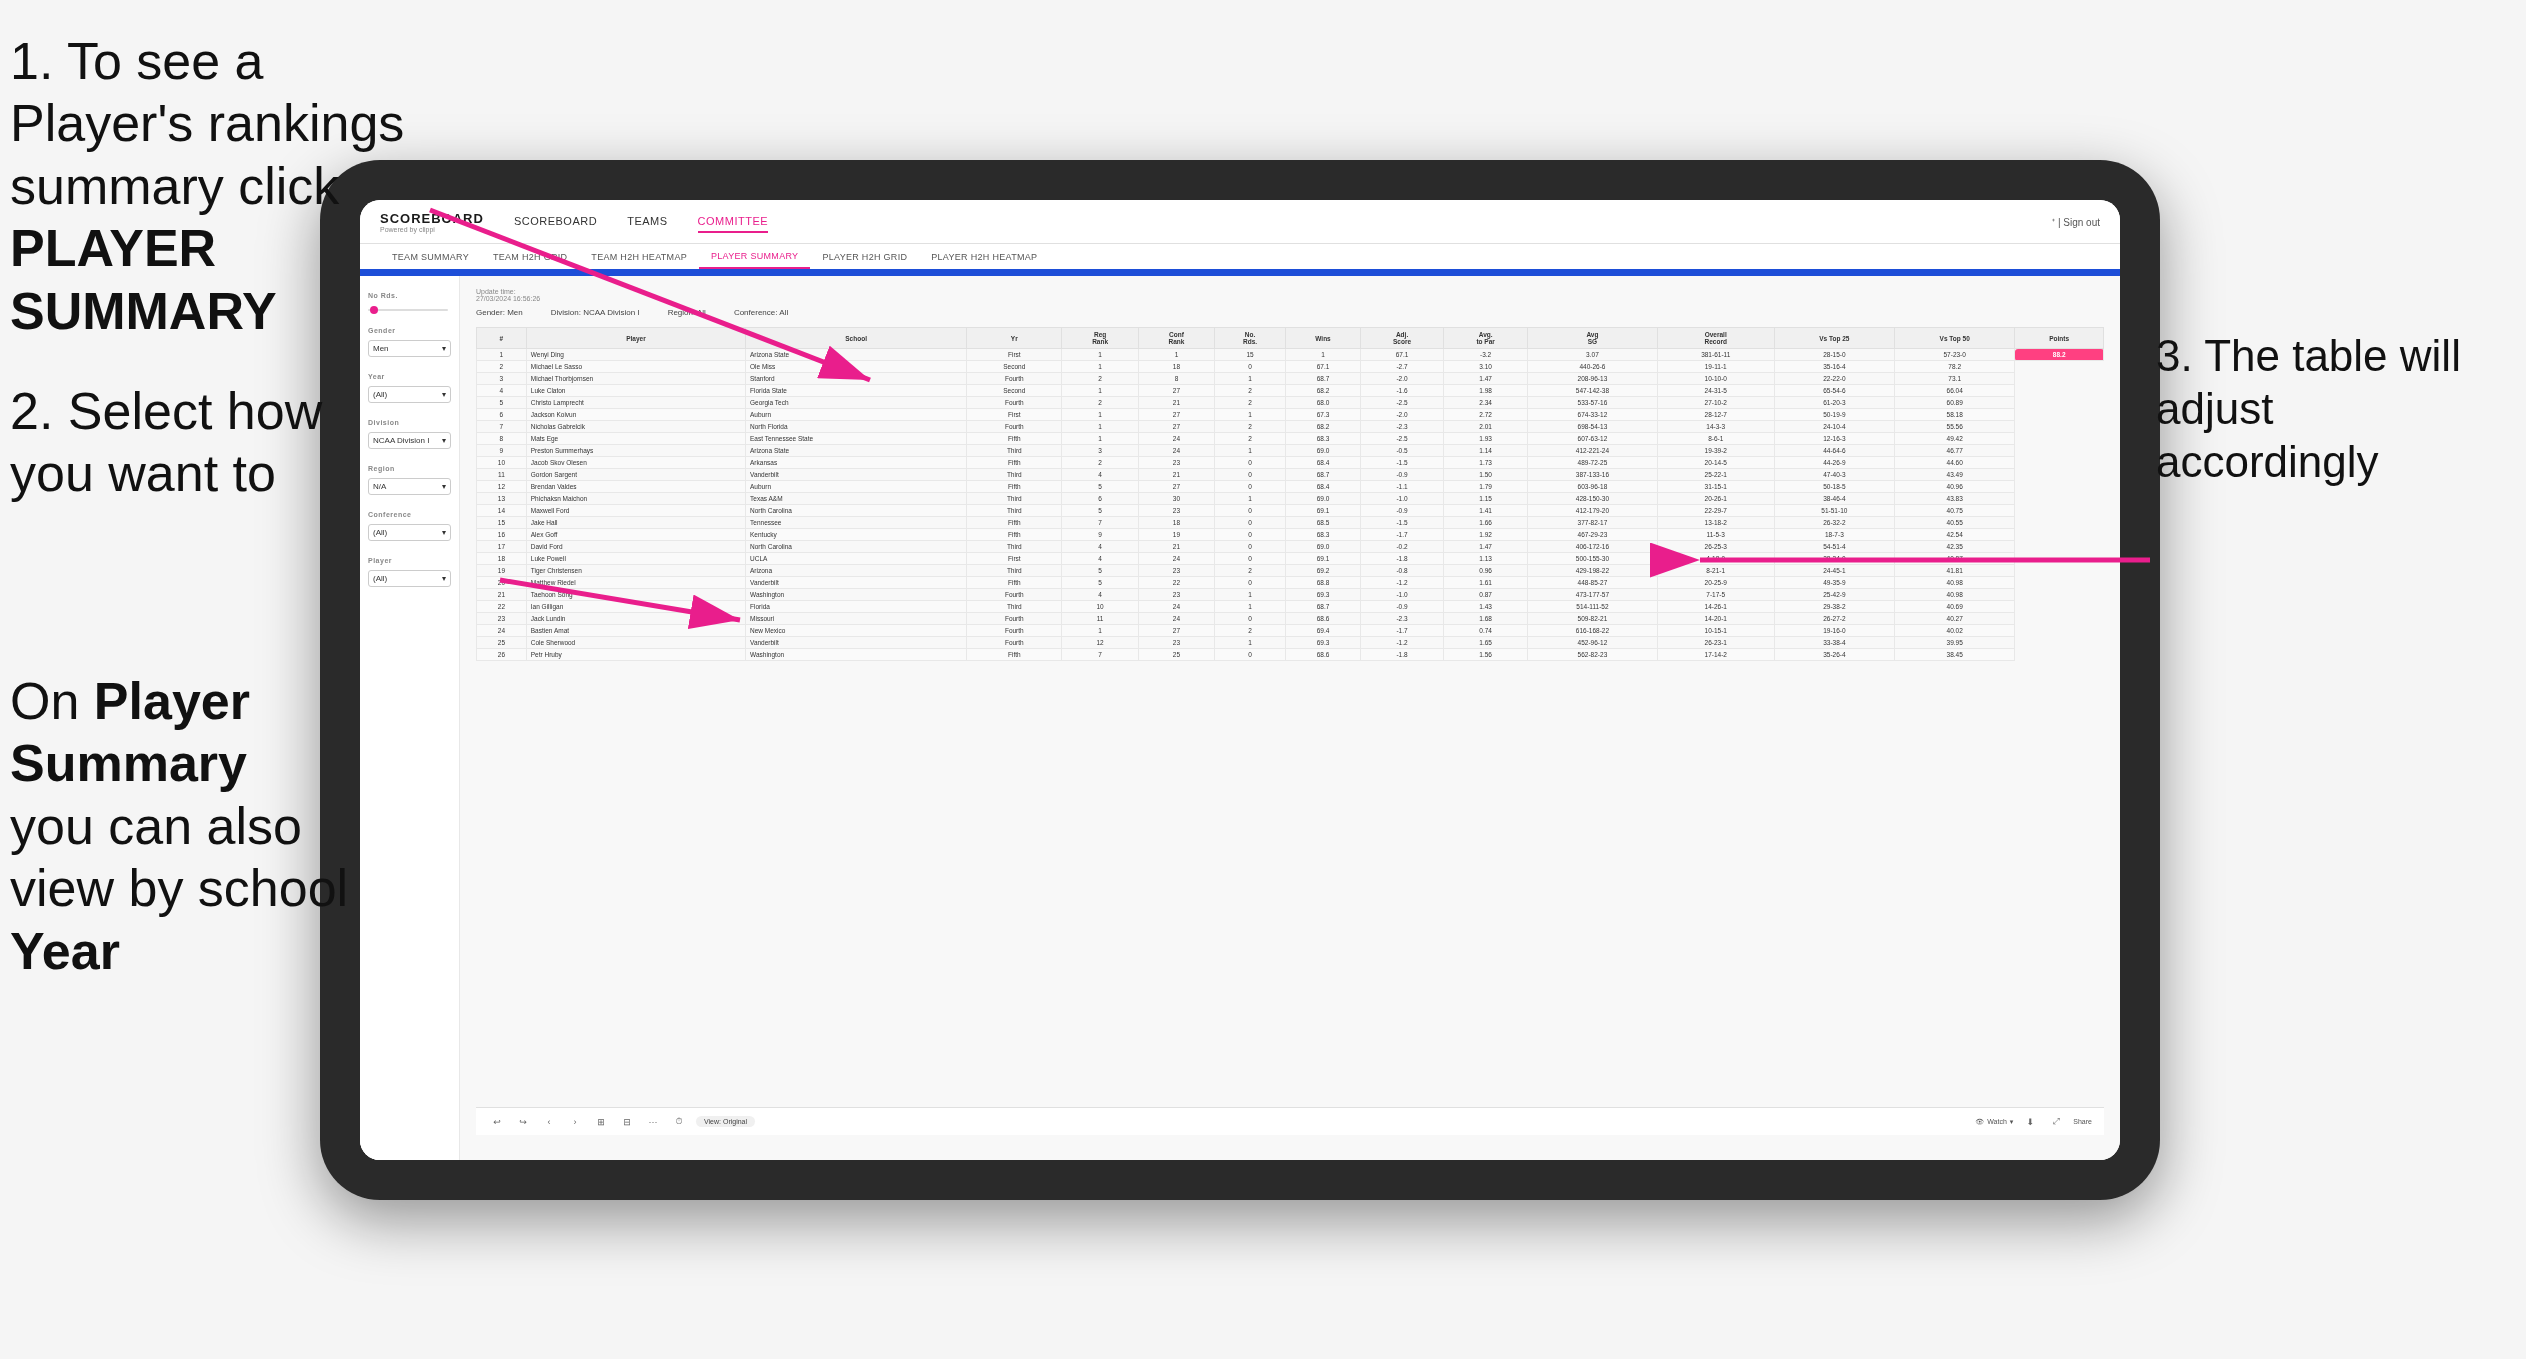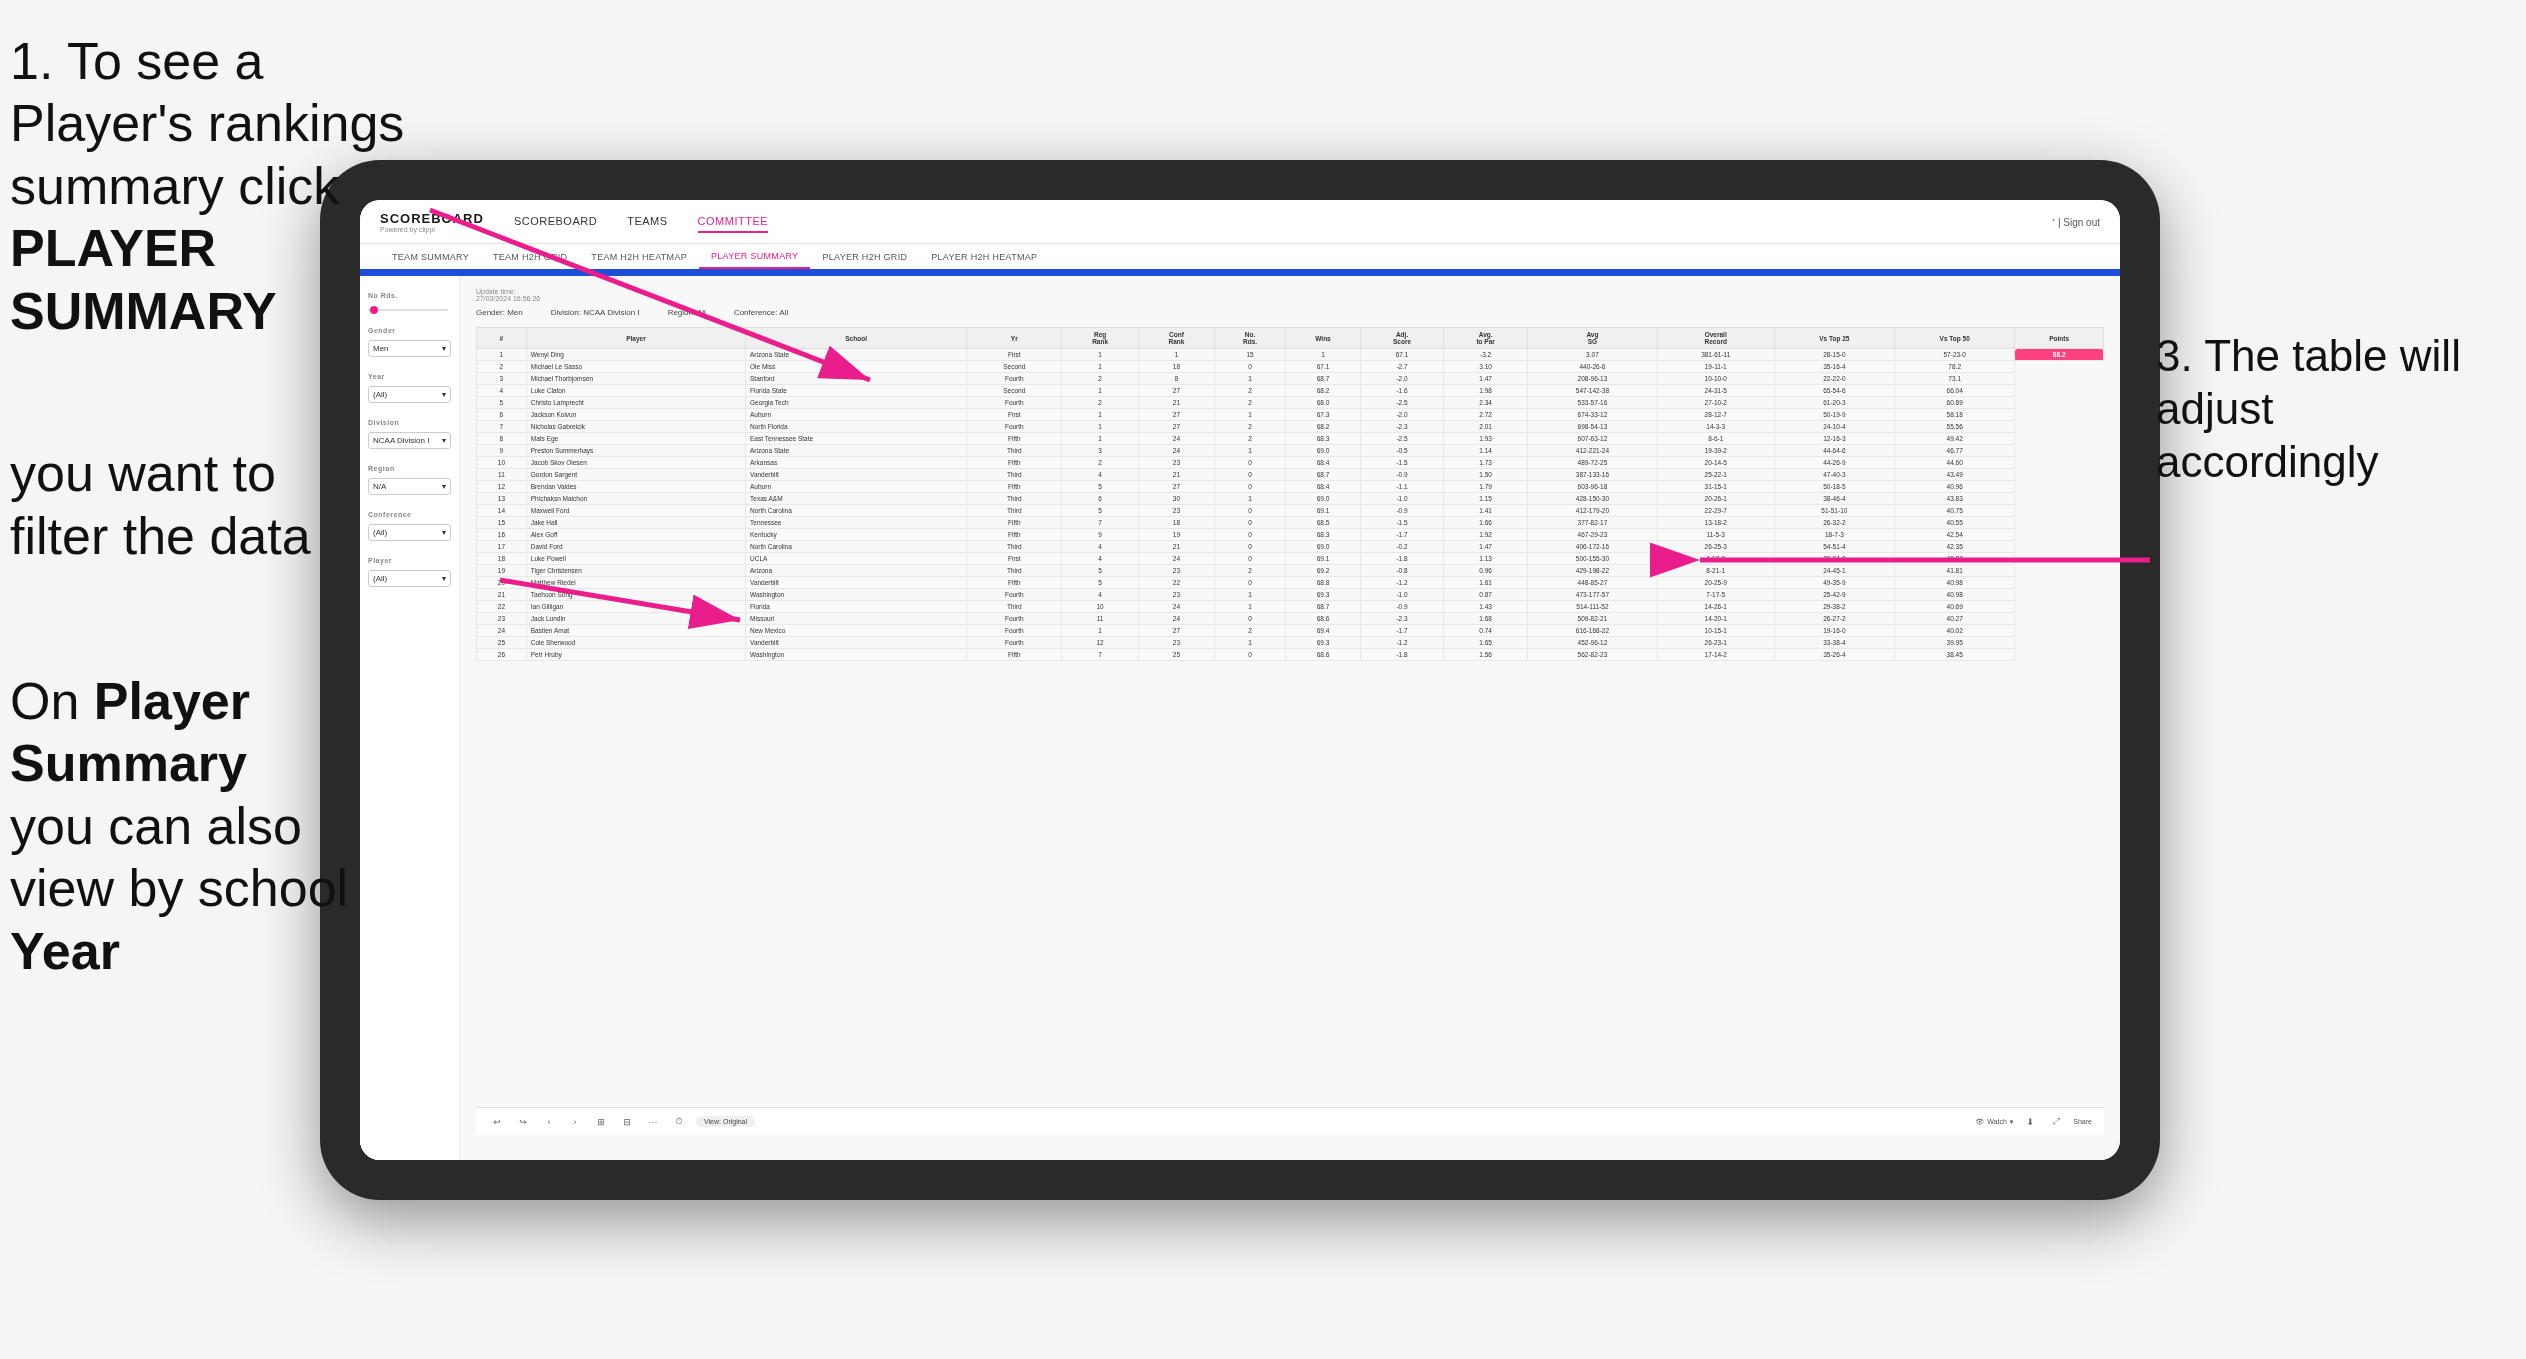--- a/index.html
+++ b/index.html
@@ -889,23 +889,22 @@
       </div>
     </div>
   </div>
 </div>
 
 <div class="instruction-top-left">
   <span>1. To see a Player's rankings summary click </span><strong>PLAYER SUMMARY</strong>
 </div>
 
 <div class="instruction-mid-left">
-  <br>
+  <span>2. Select how</span><br>
   <span>you want to</span><br>
-  <span>filter the data</span>
 </div>
 
 <div class="instruction-bottom-left">
   <span>On </span><strong>Player Summary</strong><br>
   <span> you can also view by school </span><strong>Year</strong>
 </div>
 
 <div class="instruction-right">
   <span>3. The table will adjust accordingly</span>
 </div>

